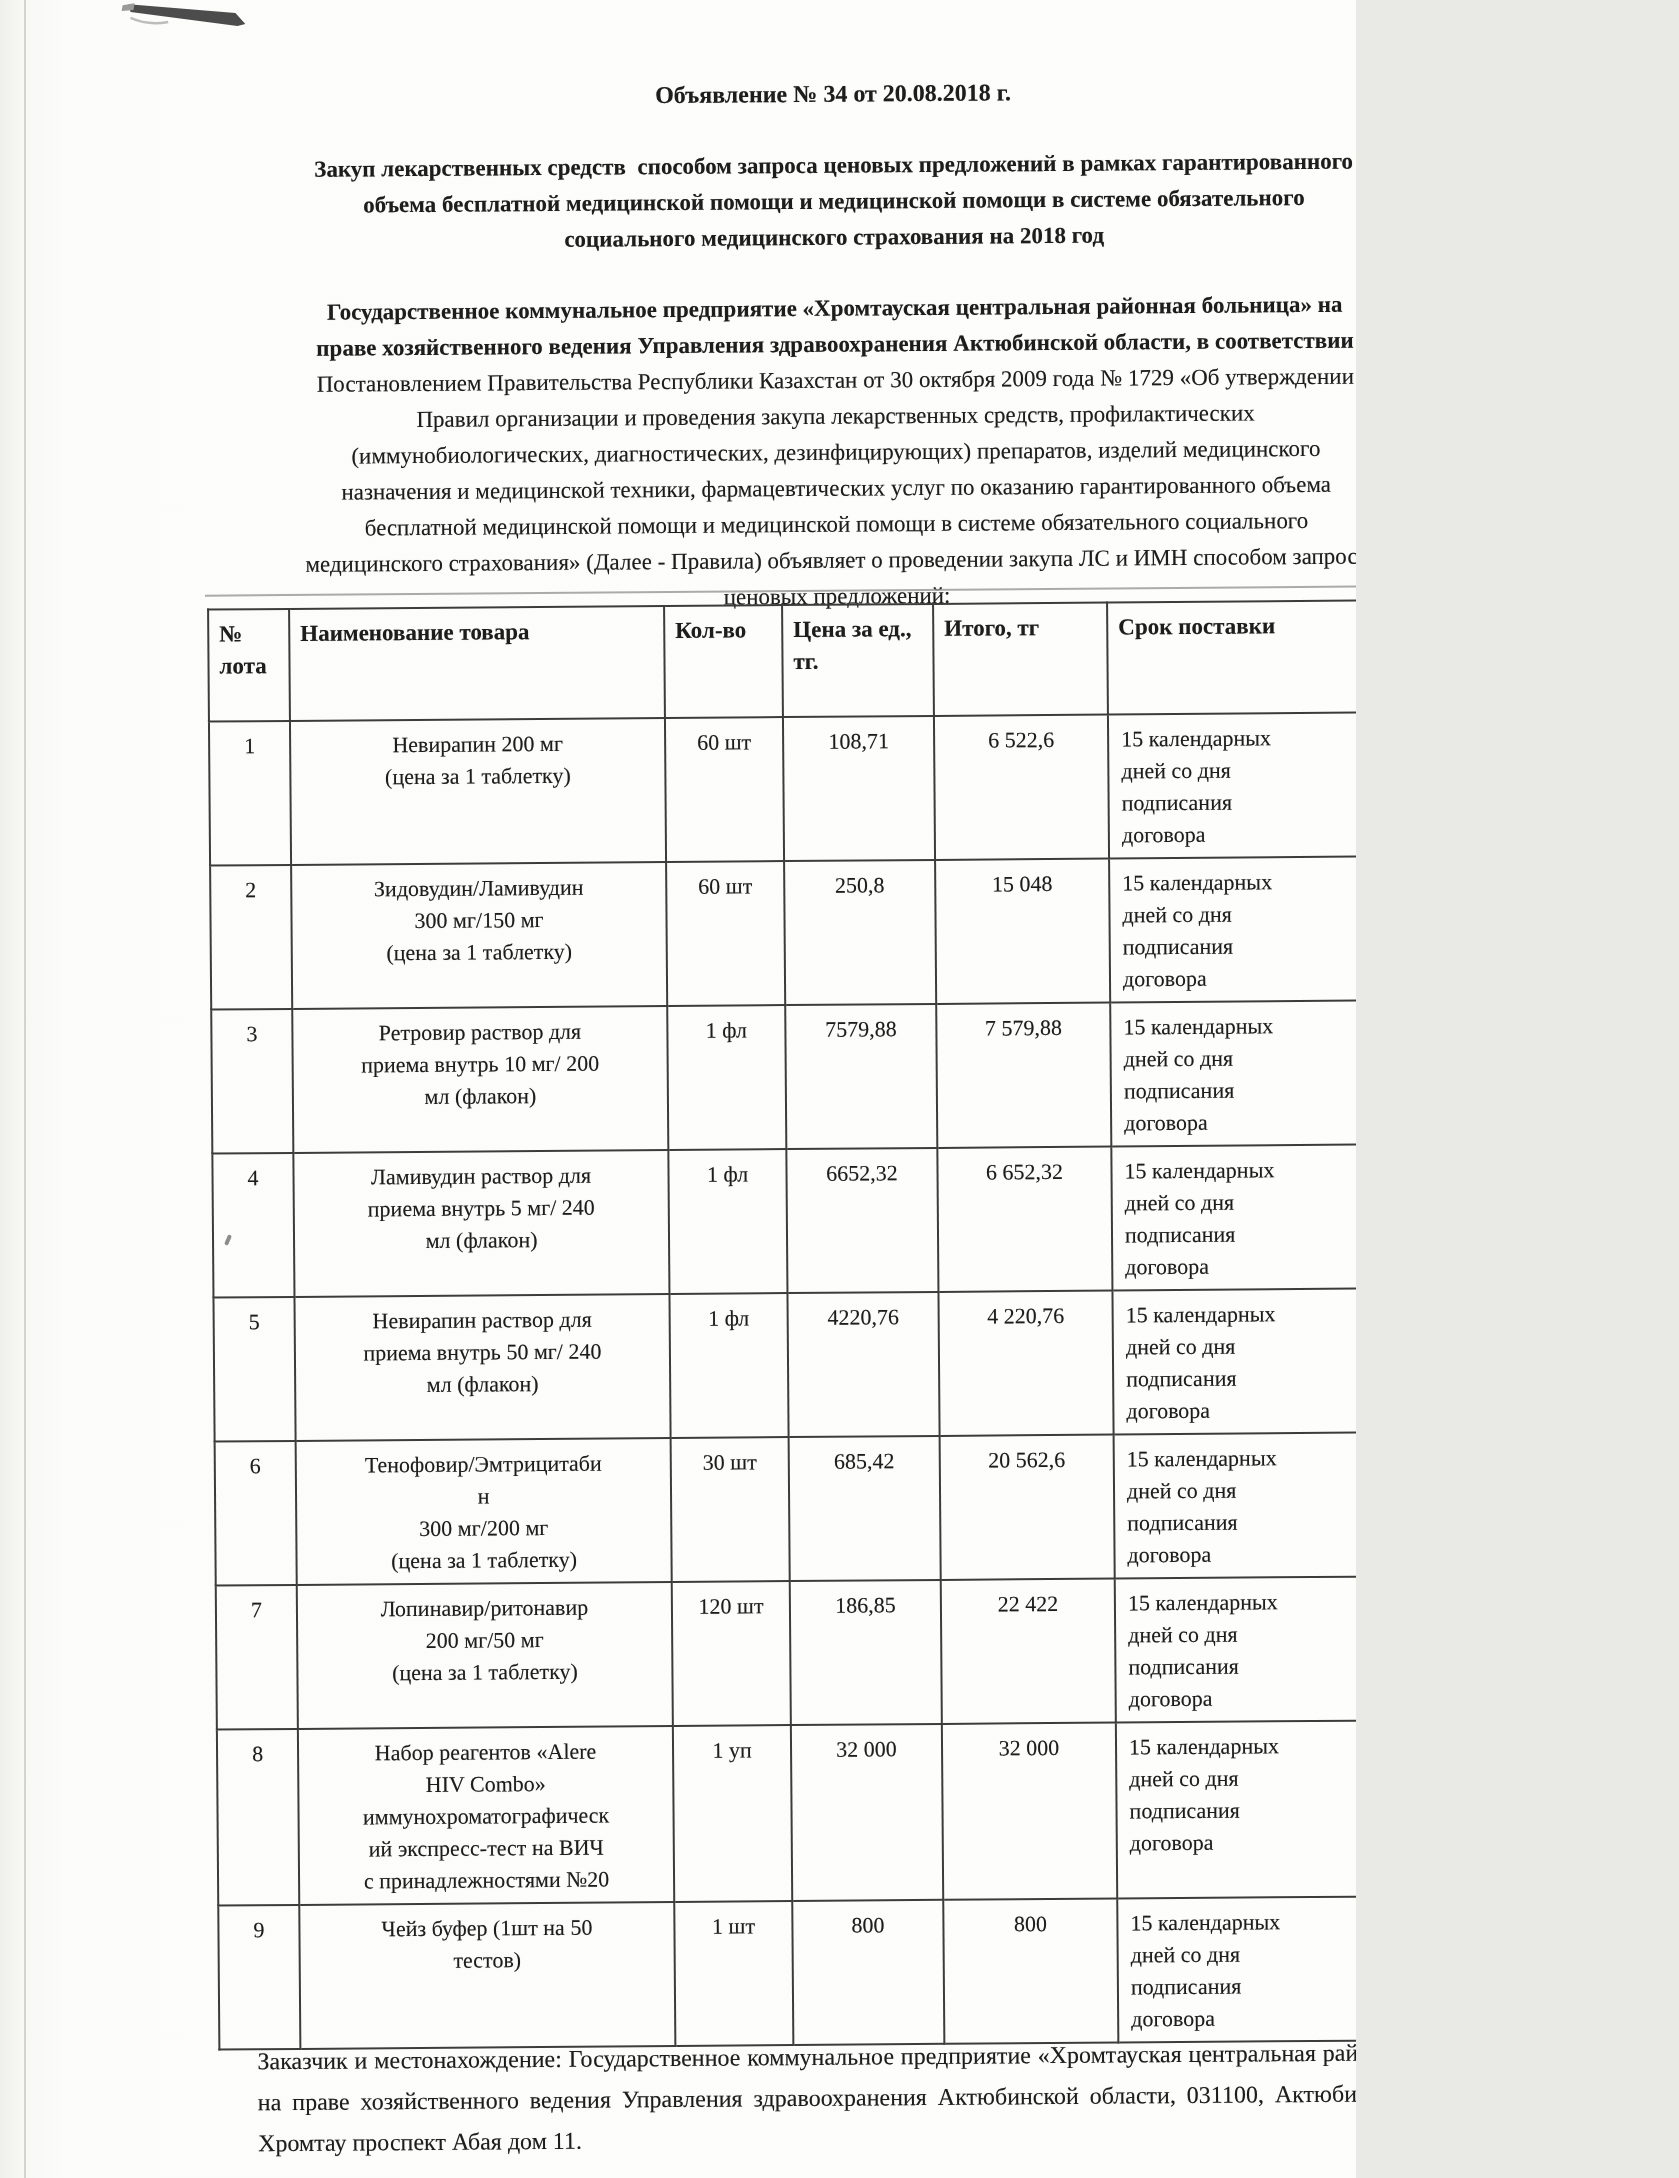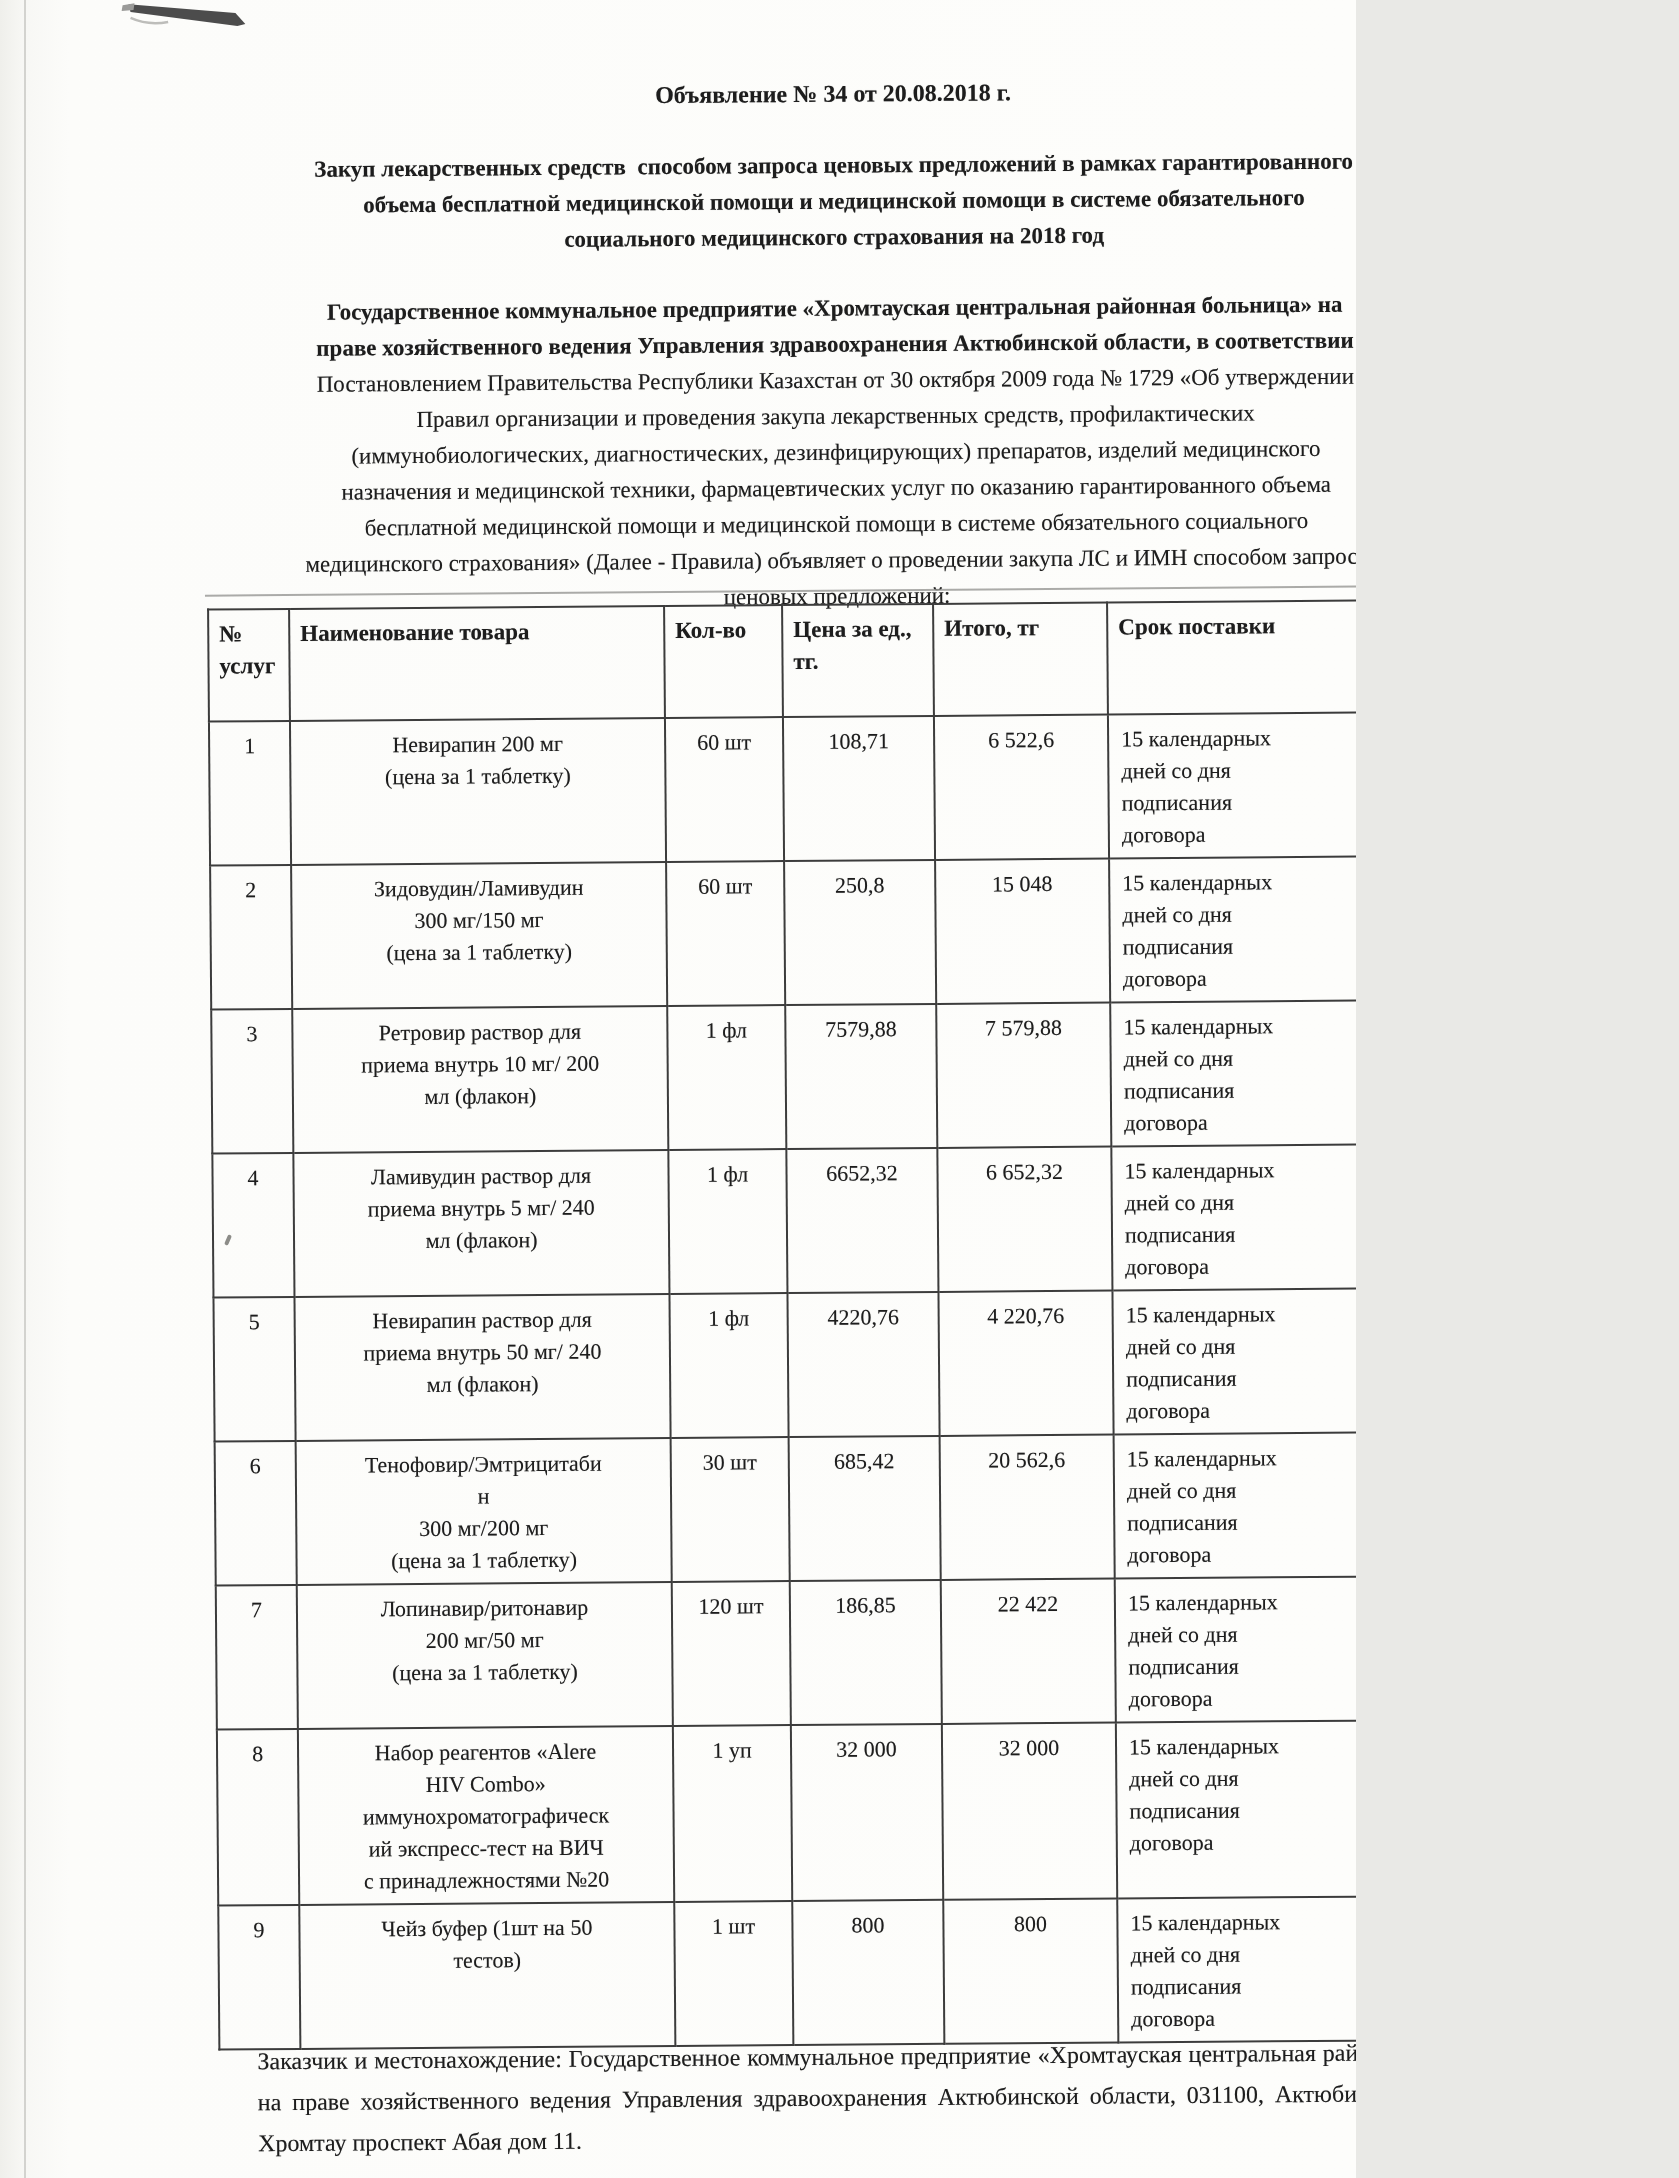--- a/index.html
+++ b/index.html
@@ -85,21 +85,21 @@
       <colgroup>
         <col style="width:81px">
           <col style="width:375px">
           <col style="width:118px">
         <col style="width:151px">
           <col style="width:174px">
           <col style="width:253px">
       </colgroup>
       <thead>
         <tr>
-          <th class="c-lot">№ услуг</th>
+          <th class="c-lot">№ лота</th>
           <th class="c-name">Наименование товара</th>
           <th class="c-qty">Кол-во</th>
           <th class="c-price">Цена за ед., тг.</th>
           <th class="c-total">Итого, тг</th>
           <th class="c-delivery">Срок поставки</th>
         </tr>
       </thead>
       <tbody>
           <tr>
     <td class="c-lot">1</td>

